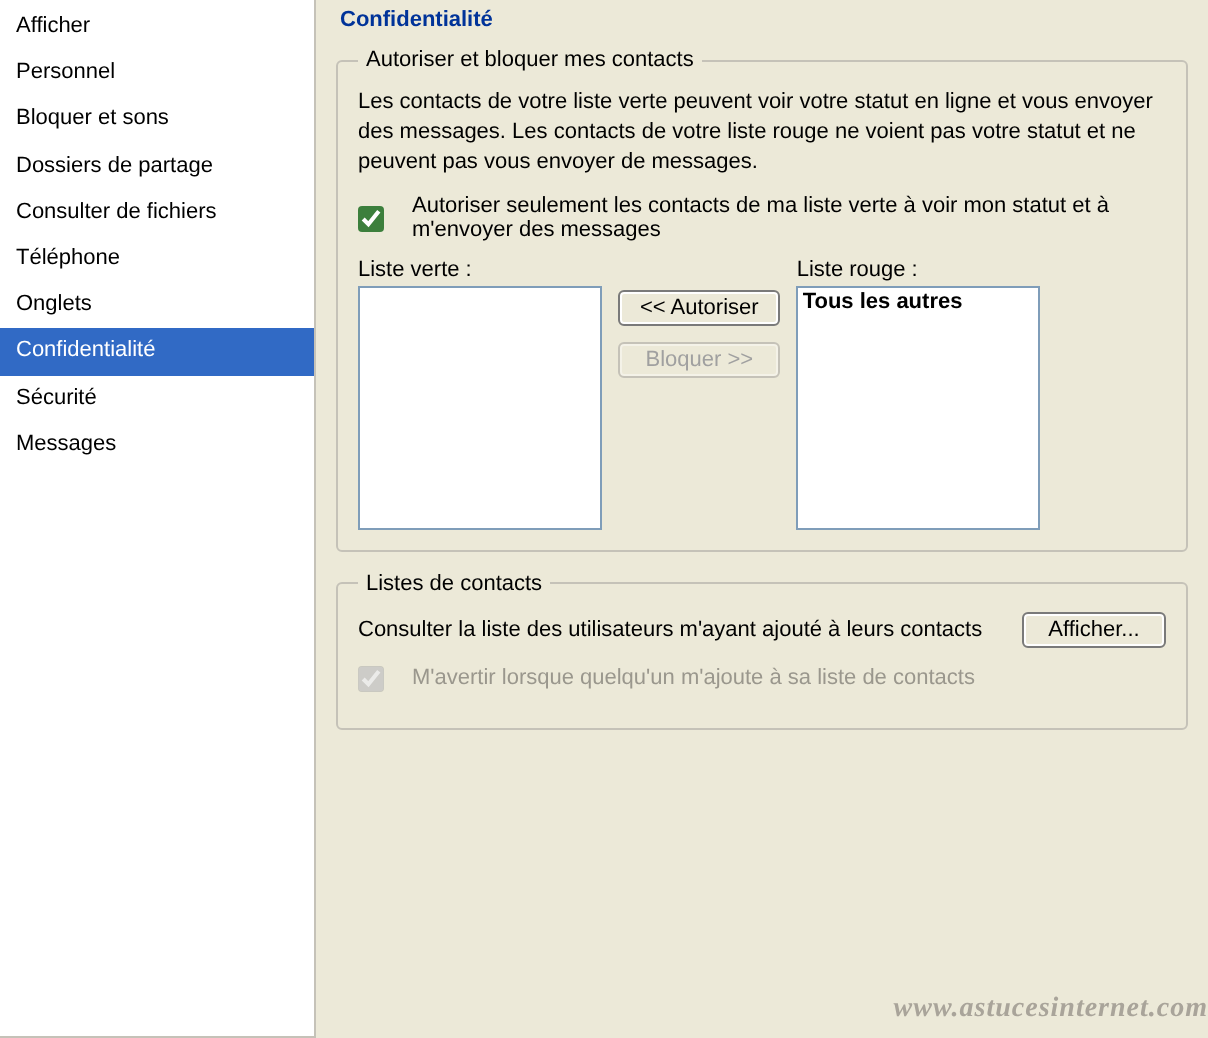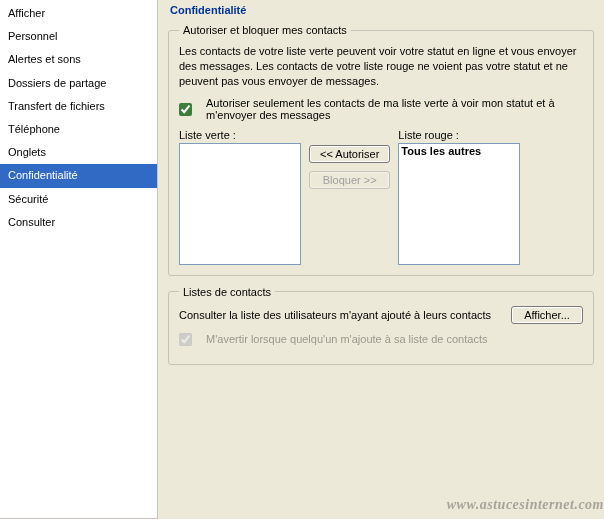--- a/index.html
+++ b/index.html
@@ -111,28 +111,28 @@
   ::-webkit-scrollbar-thumb { background: #c6d3ec; border: 1px solid #7f9db9; border-radius: 2px; }
   ::-webkit-scrollbar-button { background: #e8ecf6; border: 1px solid #7f9db9; height: 16px; }
 </style>
 </head>
 <body>
 
 <div class="container">
   <div class="sidebar">
     <div class="sidebar-item">Afficher</div>
     <div class="sidebar-item">Personnel</div>
-    <div class="sidebar-item">Alertes et sons</div>
+    <div class="sidebar-item">Bloquer et sons</div>
     <div class="sidebar-item">Dossiers de partage</div>
-    <div class="sidebar-item">Transfert de fichiers</div>
+    <div class="sidebar-item">Consulter de fichiers</div>
     <div class="sidebar-item">Téléphone</div>
     <div class="sidebar-item">Onglets</div>
     <div class="sidebar-item selected">Confidentialité</div>
     <div class="sidebar-item">Sécurité</div>
-    <div class="sidebar-item">Consulter</div>
+    <div class="sidebar-item">Messages</div>
   </div>
 
   <div class="content">
     <div class="page-title">Confidentialité</div>
 
     <fieldset>
       <legend>Autoriser et bloquer mes contacts</legend>
       <p class="desc">Les contacts de votre liste verte peuvent voir votre statut en ligne et vous envoyer des messages. Les contacts de votre liste rouge ne voient pas votre statut et ne peuvent pas vous envoyer de messages.</p>
 
       <div class="checkbox-row">

